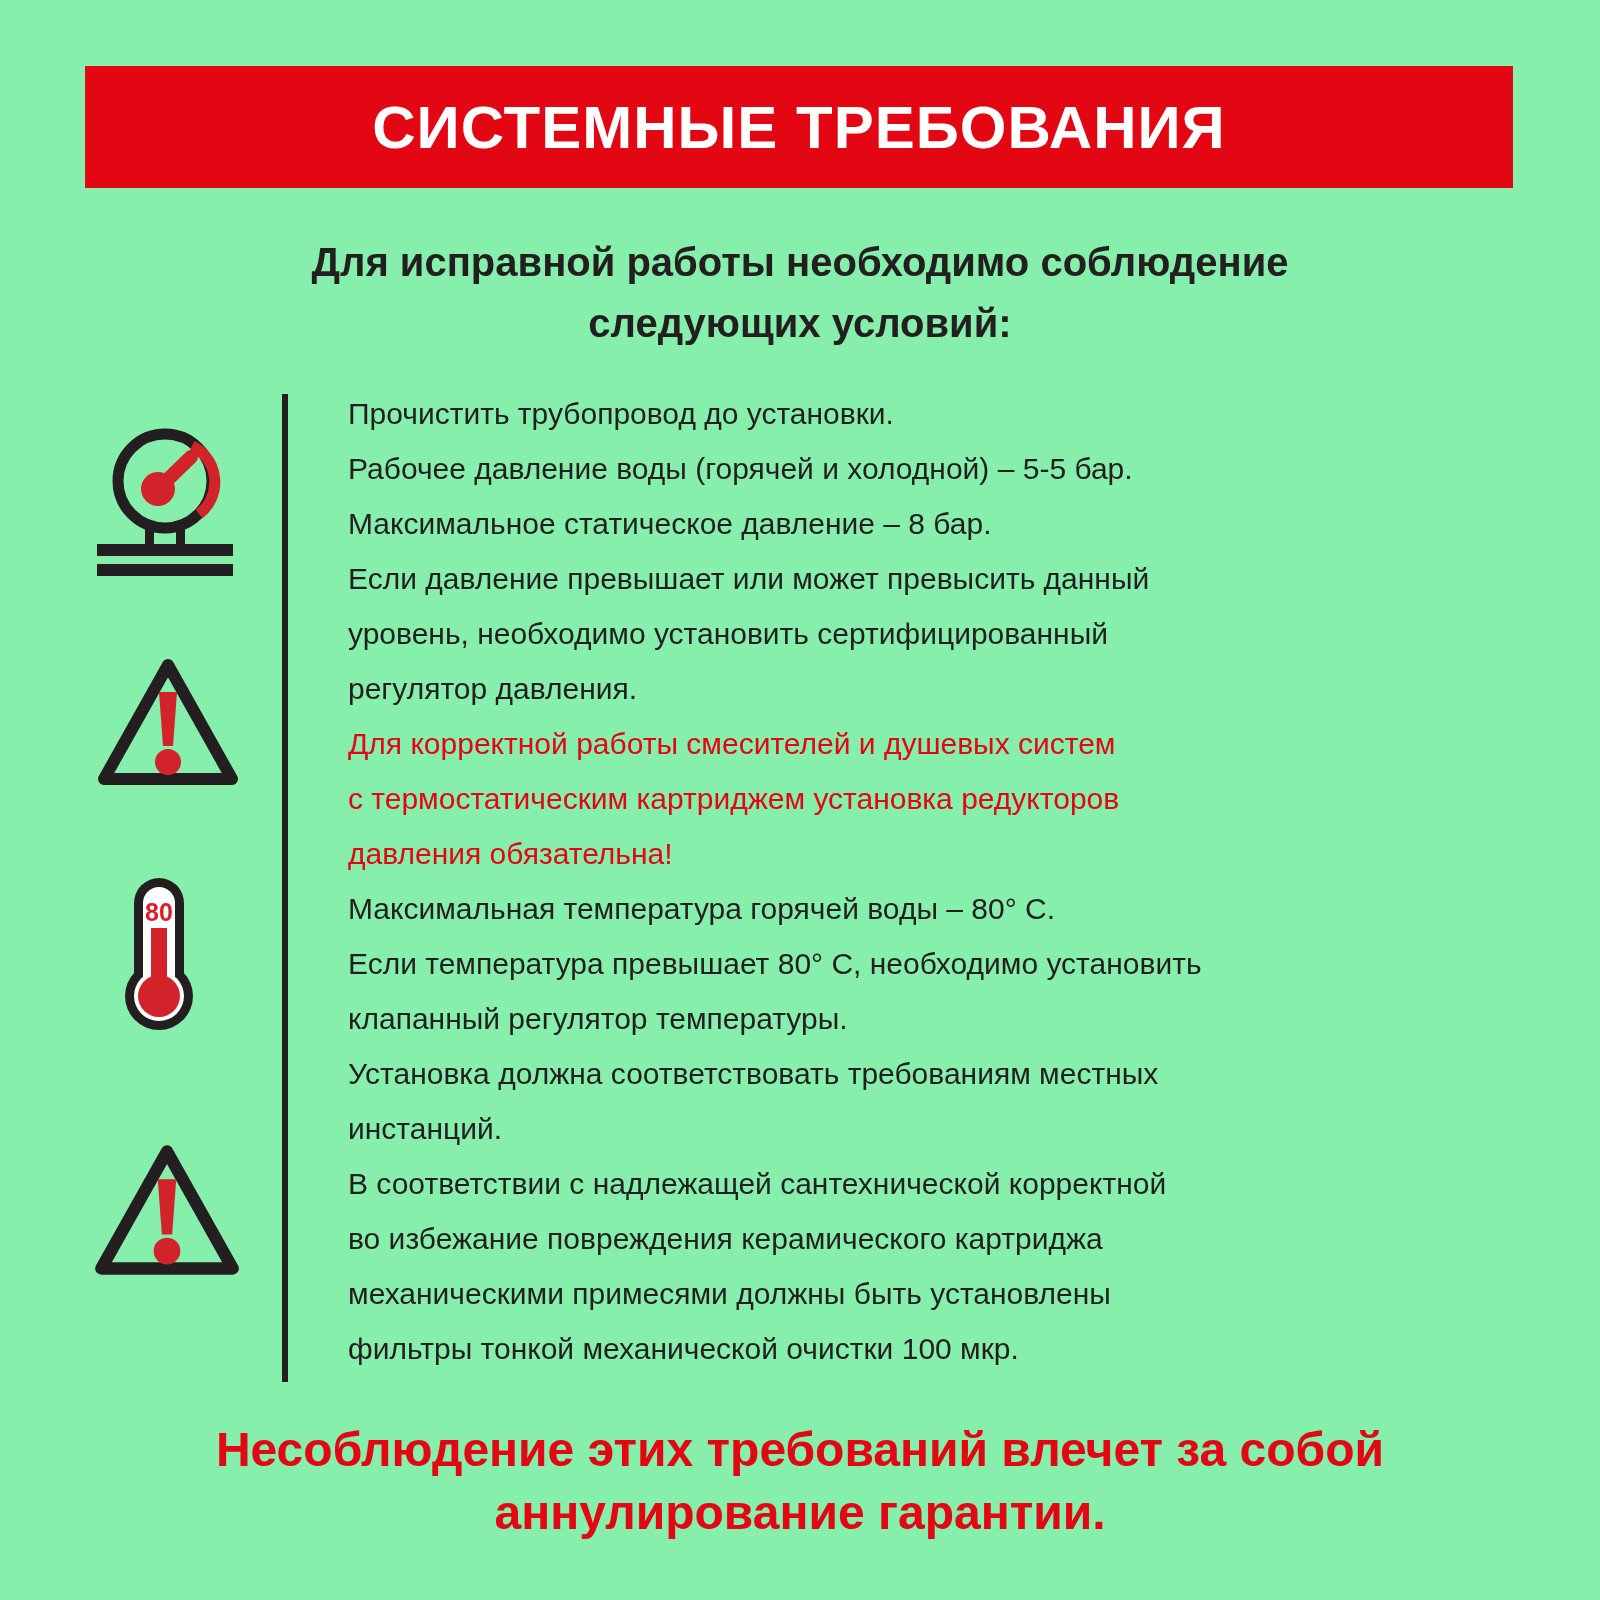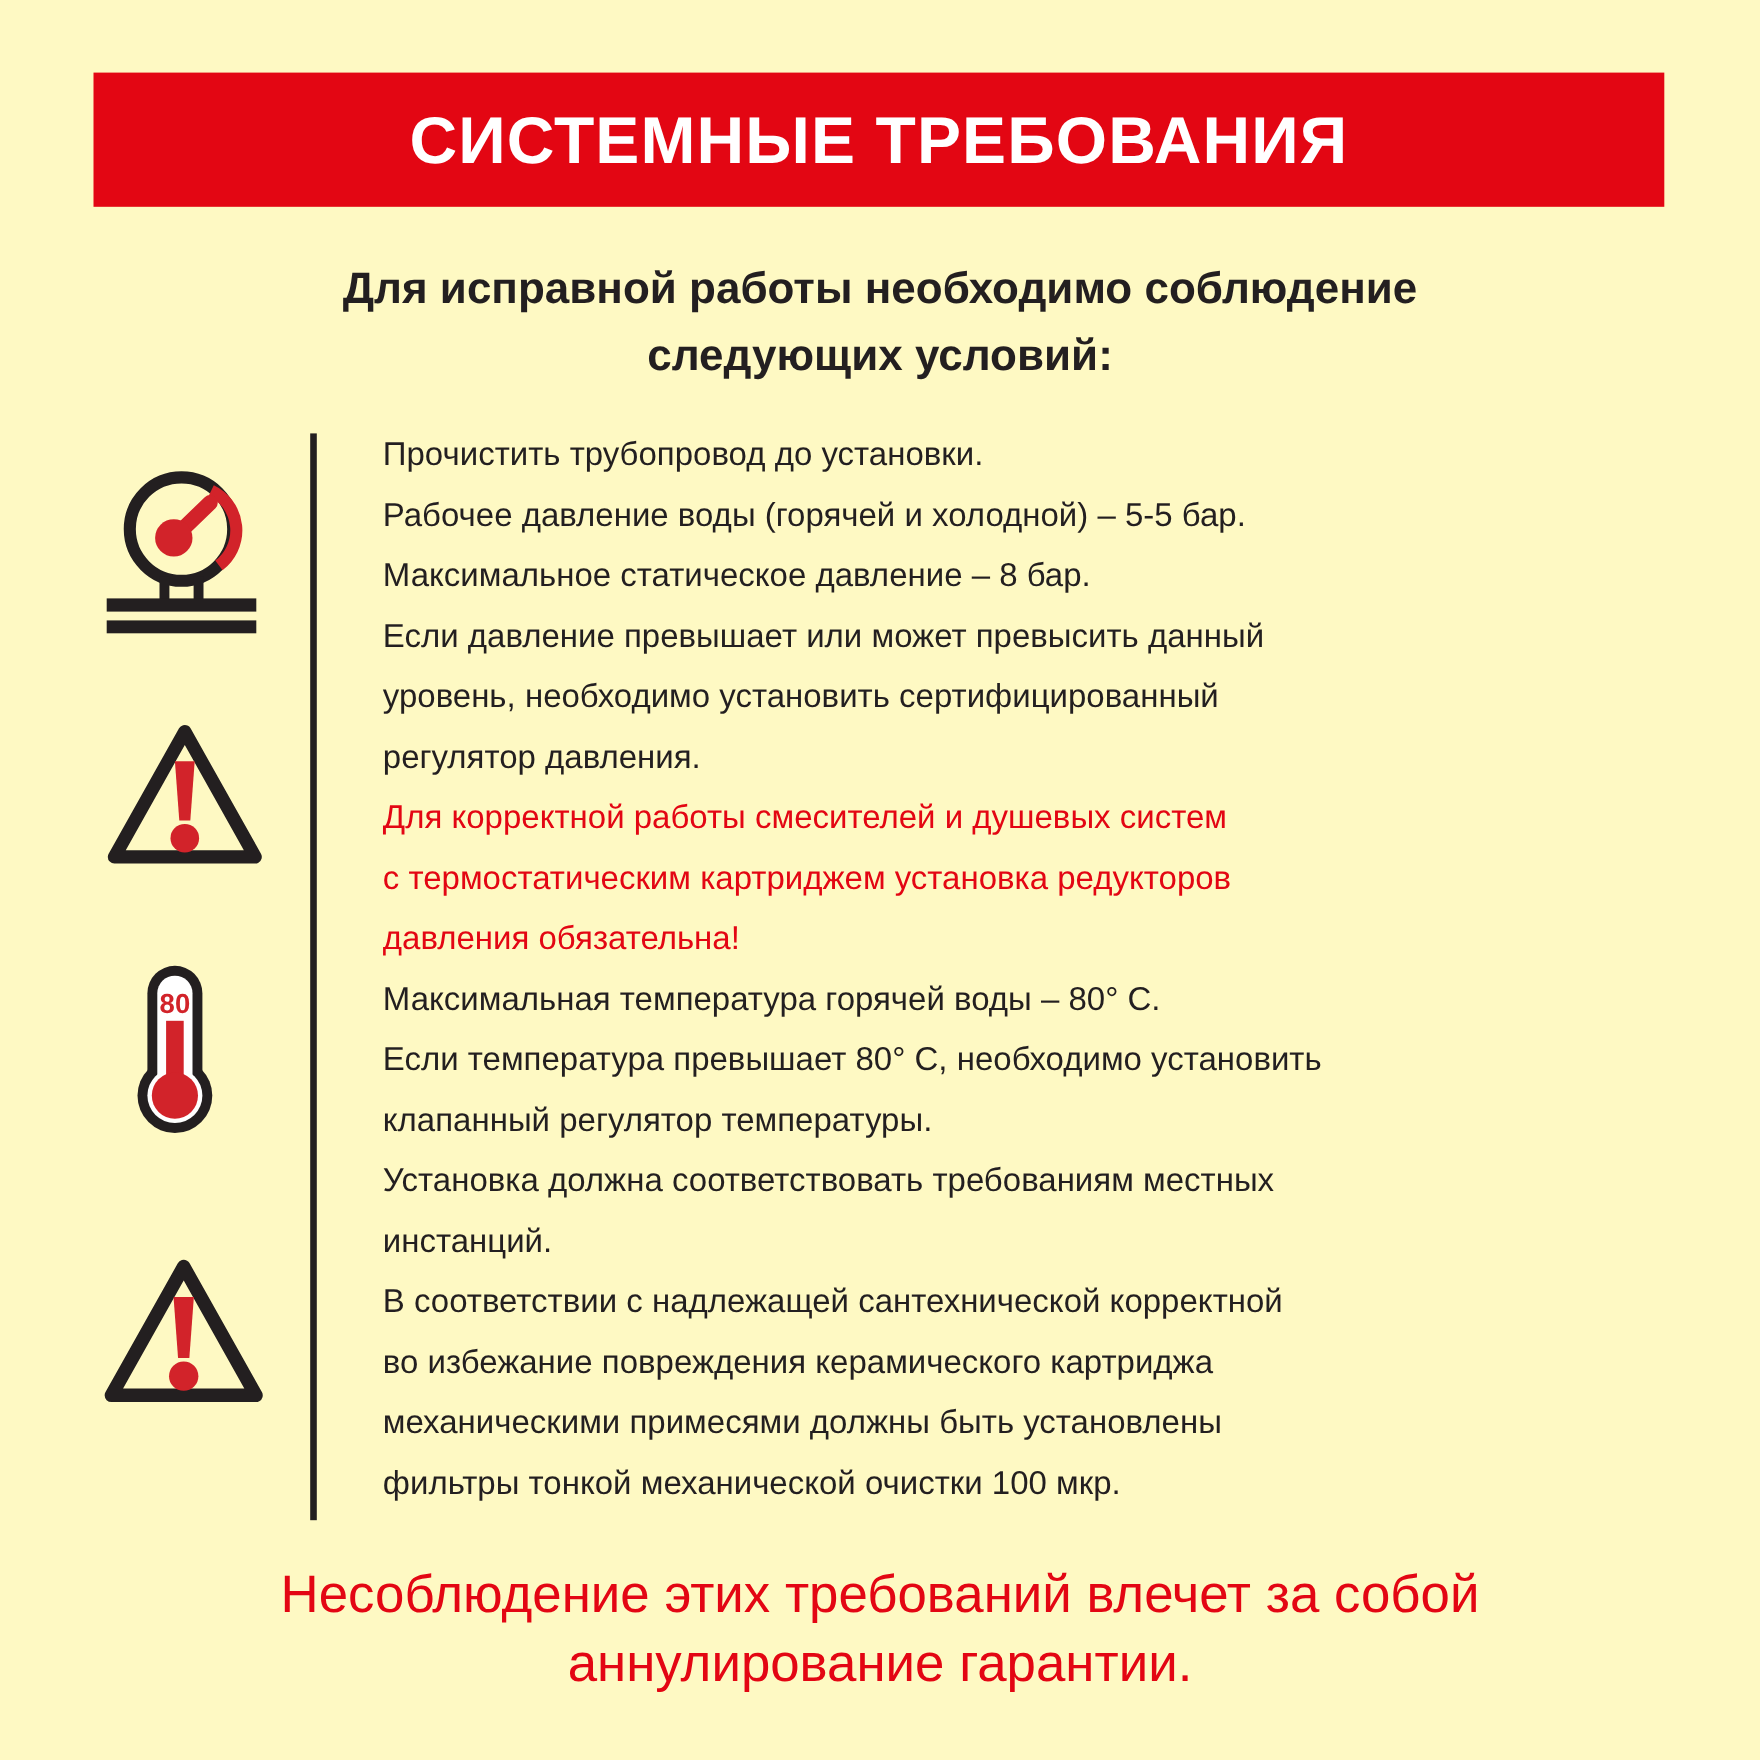--- a/index.html
+++ b/index.html
@@ -5,21 +5,21 @@
   :root{
     --red:#e30613;
     --icon-red:#d2232a;
     --ink:#231f20;
   }
   *{margin:0;padding:0;box-sizing:border-box;}
   html,body{background:#ffffff;}
   .page{
     position:relative;
     width:1600px;height:1600px;
-    background:#fef9c3;
+    background:#86efac;
     font-family:"Liberation Sans","DejaVu Sans",sans-serif;
     color:var(--ink);
     overflow:hidden;
   }
   .banner{
     position:absolute;left:85px;top:66px;width:1428px;height:122px;
     background:var(--red);
     display:flex;align-items:center;justify-content:center;
   }
   .banner span{
@@ -46,21 +46,21 @@
   .req-lines{
     position:absolute;left:348px;top:386px;width:1200px;
   }
   .req-lines .line{
     font-size:30px;line-height:55px;white-space:nowrap;color:var(--ink);
   }
   .req-lines .line.red{color:var(--red);}
   .footer-note{
     position:absolute;left:0;top:1418px;width:100%;
     text-align:center;
-    font-size:48px;font-weight:normal;line-height:63px;
+    font-size:48px;font-weight:bold;line-height:63px;
     color:var(--red);
     white-space:pre-line;
   }
 </style>
 </head>
 <body>
 
 <div class="page">
 
   <div class="banner">

